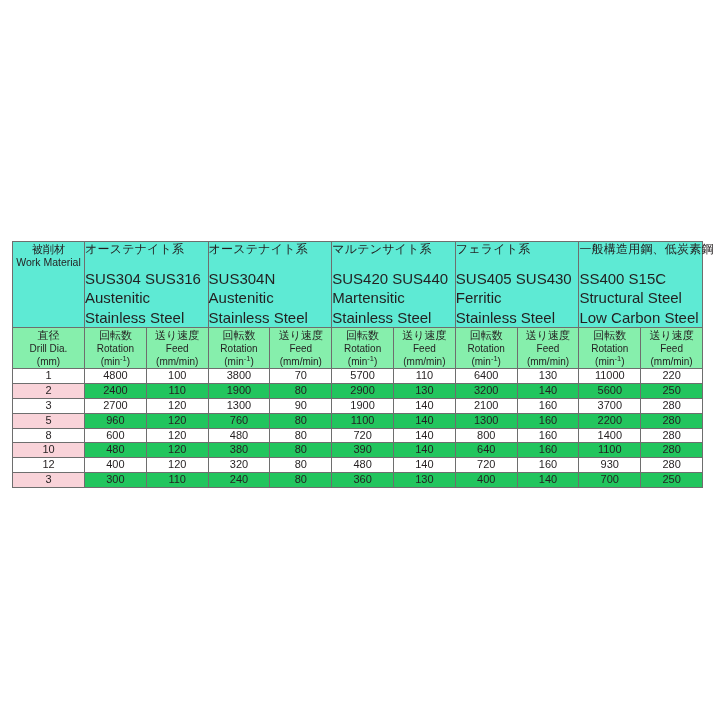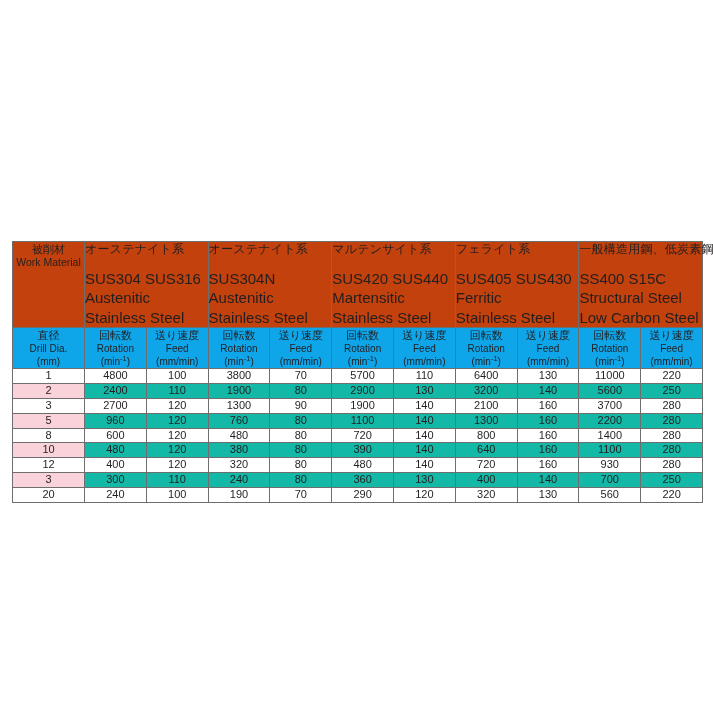--- a/index.html
+++ b/index.html
@@ -36,21 +36,21 @@
     vertical-align: middle;
     box-sizing: border-box;
   }
 
   
   col.c-dia   { width: 72px; }
   col.c-data  { width: 61.8px; }
 
   
   tr.group-head td {
-    background: #c2410c;
+    background: #5eead4;
     height: 77px;
     vertical-align: top;
   }
 
   td.work-material {
     text-align: center;
     vertical-align: middle;
     line-height: 1.28;
     font-size: 10.5px;
   }
@@ -68,21 +68,21 @@
     white-space: nowrap;
   }
   td.group-cell .g-en {
     display: block;
     font-size: 15px;
     white-space: nowrap;
   }
 
   
   tr.sub-head td {
-    background: #0ea5e9;
+    background: #86efac;
     height: 40px;
     text-align: center;
     line-height: 1.27;
     font-size: 10px;
     padding-top: 1px;
   }
   tr.sub-head td .s-jp {
     display: block;
     font-size: 11px;
   }
@@ -93,21 +93,21 @@
   
   tr.data-row td {
     height: 13.8px;
     text-align: center;
     font-size: 11px;
     background: #ffffff;
     line-height: 13.8px;
   }
   tr.data-row td.dia-cell { background: #ffffff; }
 
-  tr.data-row.alt td { background: #14b8a6; }
+  tr.data-row.alt td { background: #22c55e; }
   tr.data-row.alt td.dia-cell { background: #f9d3d9; }
 </style>
 </head>
 <body>
 
 <div id="table-wrap">
   <table class="cut-table">
     <colgroup>
       <col class="c-dia">
       <col class="c-data">
@@ -319,28 +319,15 @@
           <td>110</td>
           <td>240</td>
           <td>80</td>
           <td>360</td>
           <td>130</td>
           <td>400</td>
           <td>140</td>
           <td>700</td>
           <td>250</td>
         </tr>
-        <tr class="data-row">
-          <td class="dia-cell">20</td>
-          <td>240</td>
-          <td>100</td>
-          <td>190</td>
-          <td>70</td>
-          <td>290</td>
-          <td>120</td>
-          <td>320</td>
-          <td>130</td>
-          <td>560</td>
-          <td>220</td>
-        </tr>
       </tbody>
   </table>
 </div>
 
 </body></html>

